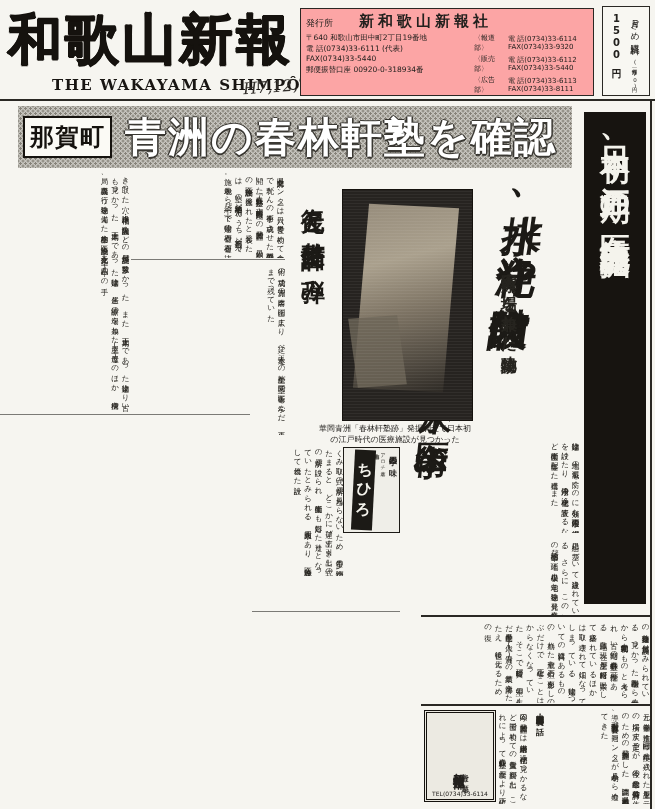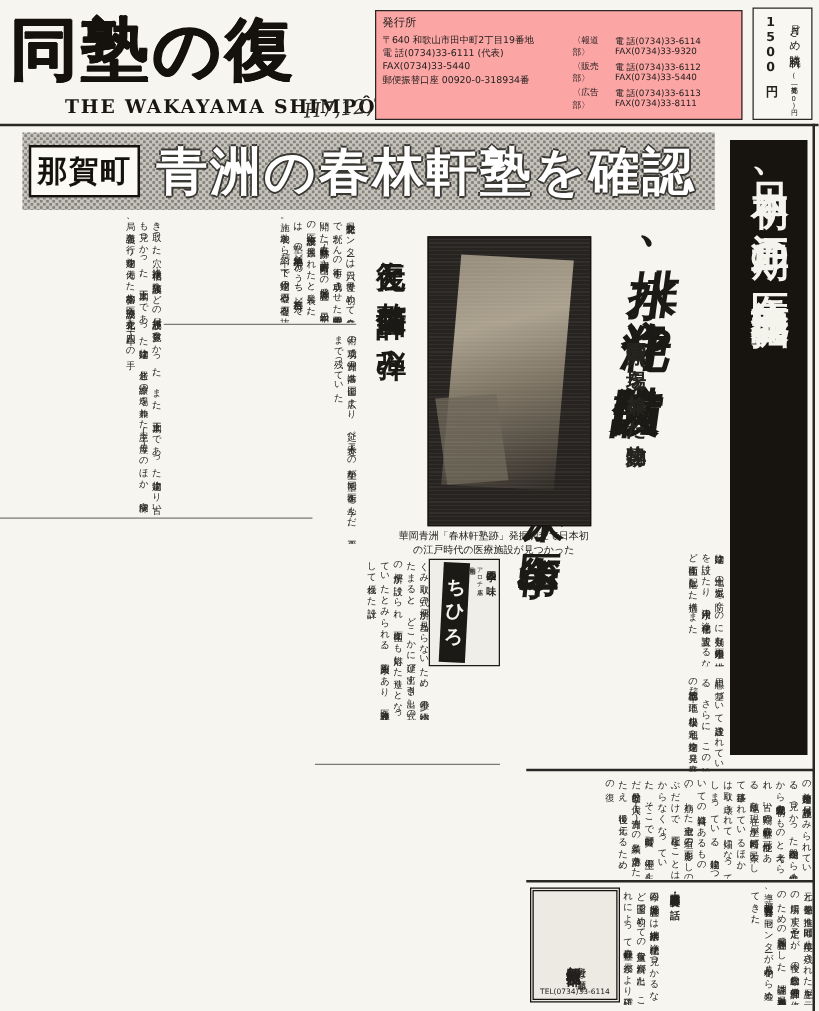--- a/index.html
+++ b/index.html
@@ -12,21 +12,21 @@
         text-shadow:0.7px 0 #15120e,-0.7px 0 #15120e,0 0.7px #15120e,0 -0.7px #15120e;}
   .logo-en{left:52px;top:76px;font-family:"DejaVu Serif",serif;font-weight:bold;
         font-size:15px;letter-spacing:1.5px;color:#191613;}
   .hand-date{left:243px;top:77px;font-family:"DejaVu Serif",serif;font-style:italic;
         font-size:16px;color:#33302c;transform:rotate(-4deg);}
   .pubbox{left:300px;top:8px;width:294px;height:88px;border:1.5px solid #2a2824;
         background:#fca5a5;box-sizing:border-box;padding:3px 5px;}
   .pub-head{display:flex;align-items:baseline;}
   .pub-label{font-size:9px;margin-right:26px;}
   .pub-name{font-size:15px;font-weight:bold;letter-spacing:4px;}
-  .pub-cols{display:flex;margin-top:2px;}
+  .pub-cols{display:flex;margin-top:2px;gap:16px;}
   .pub-left{width:152px;font-size:7.5px;line-height:10.5px;}
   .pub-right{flex:1;font-size:7px;}
   .dept-row{display:flex;align-items:center;margin-bottom:1px;}
   .dept-label{width:34px;font-size:7px;}
   .dept-nums{line-height:8.5px;font-size:7px;}
   .subbox{left:602px;top:6px;width:48px;height:90px;border:1.5px solid #2a2824;
         background:#f8f7f2;box-sizing:border-box;writing-mode:vertical-rl;
         text-orientation:upright;padding:6px 4px;}
   .sub-t{font-size:9px;letter-spacing:1px;}
   .sub-n{font-size:5.5px;letter-spacing:0;}
@@ -82,27 +82,28 @@
   .notice{left:424px;top:710px;width:72px;height:92px;border:3px double #15120e;background:#eceae2;
         box-sizing:border-box;display:flex;flex-direction:column;align-items:center;padding:2px;}
   .notice-v{writing-mode:vertical-rl;text-orientation:upright;display:flex;flex-direction:row-reverse;flex:1;}
   .notice-l1{font-size:7px;letter-spacing:1px;}
   .notice-l2{font-size:12px;font-weight:900;letter-spacing:1px;margin-right:3px;}
   .notice-tel{font-size:6px;white-space:nowrap;}
 </style>
 </head>
 <body>
 
-<div class="abs logo">同塾の復</div>
+<div class="abs logo">和歌山新報</div>
 <div class="abs logo-en">THE WAKAYAMA SHIMPÔ</div>
 <div class="abs hand-date">H7,12,7</div>
 
 <div class="abs pubbox">
   <div class="pub-head">
     <span class="pub-label">発行所</span>
+    <span class="pub-name">新和歌山新報社</span>
   </div>
   <div class="pub-cols">
     <div class="pub-left">
       <div>〒640 和歌山市田中町2丁目19番地</div>
       <div>電 話(0734)33-6111 (代表)</div>
       <div>FAX(0734)33-5440</div>
       <div>郵便振替口座 00920-0-318934番</div>
     </div>
     <div class="pub-right">
       <div class="dept-row">

